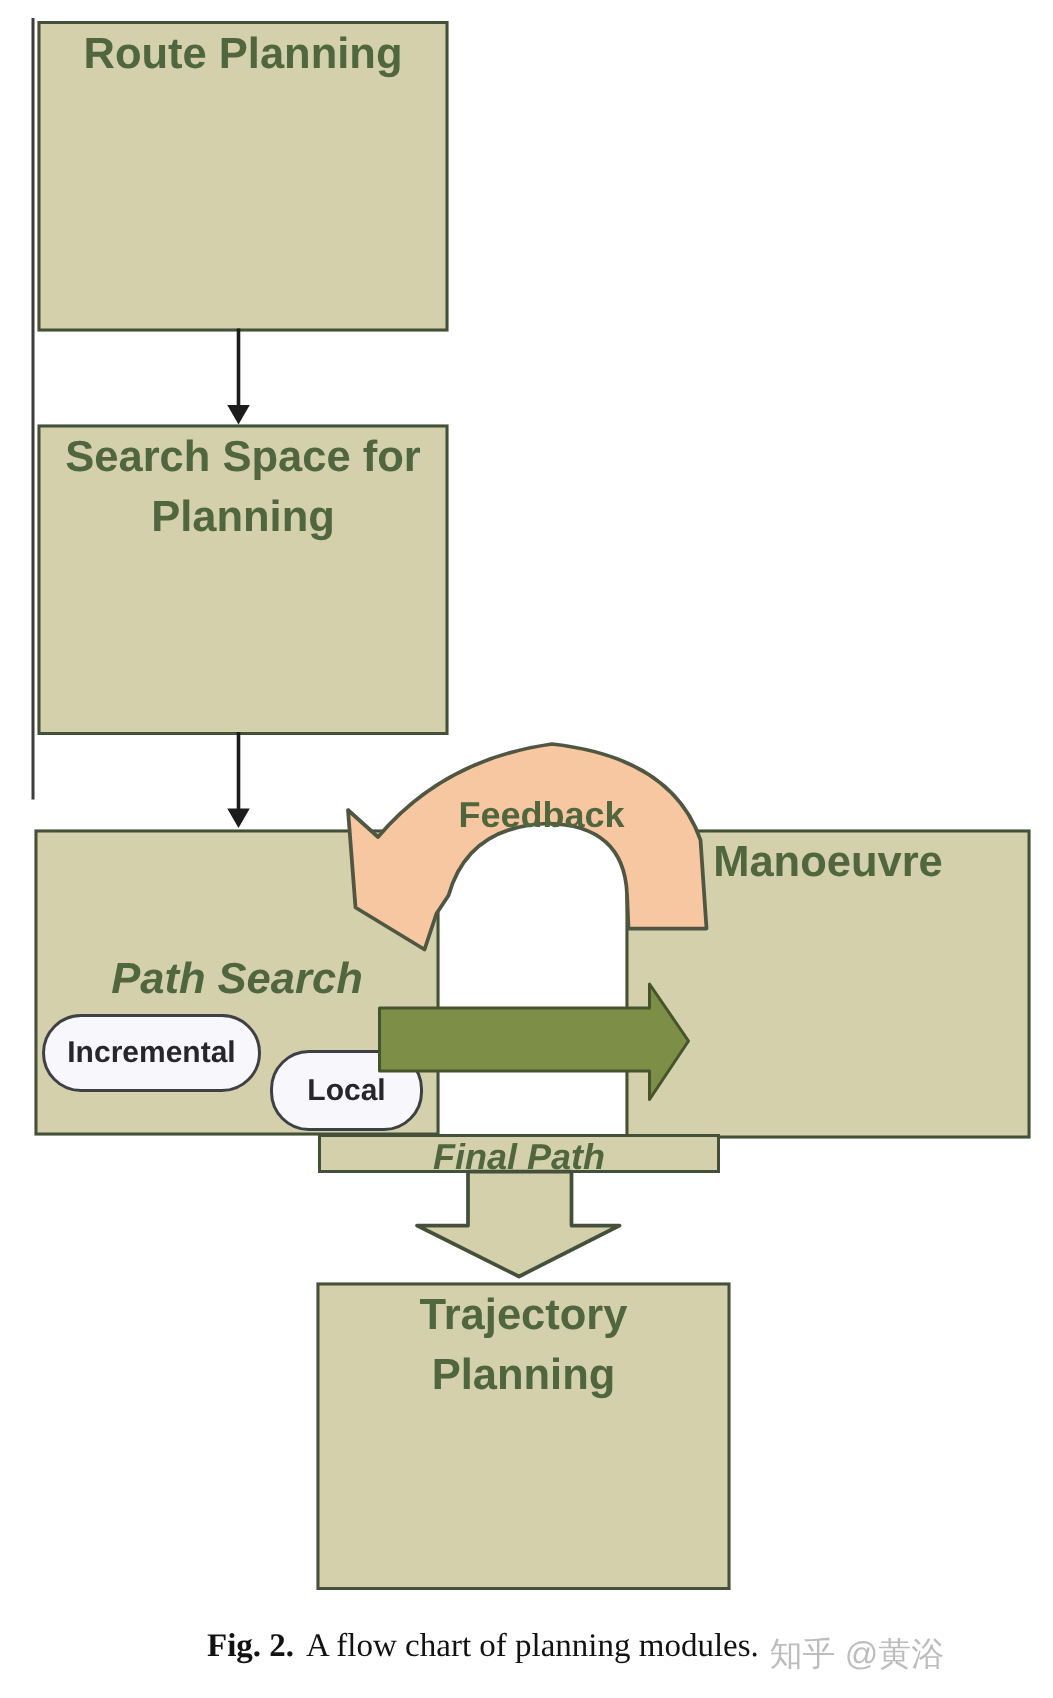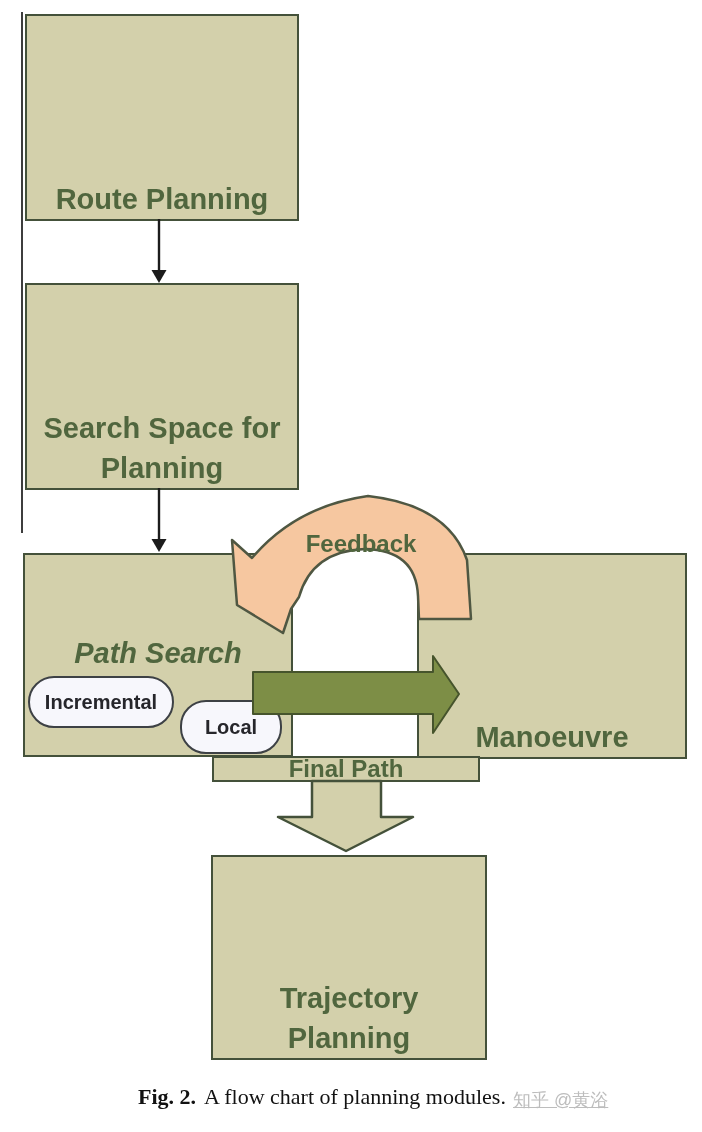--- a/index.html
+++ b/index.html
@@ -1,44 +1,44 @@
 <!DOCTYPE html>
 <html style="--box_fill: #d3d0ab; --box_border: #44513a; --node_text: #50663e; --feedback_fill: #f6c7a0; --feedback_border: #4f5742; --input_fill: #7d8e46; --input_border: #46542c; --input_text: #f3f5e6; --pill_fill: #f7f7fc; --pill_border: #3d4145; --pill_text: #26262b; --connector: #1c1c1c; --watermark: #bdbdbd; --caption_text: #121212;"><head>
 <meta charset="utf-8">
 <style>
   html,body{margin:0;padding:0;background:#ffffff;}
   #stage{position:relative;width:702px;height:1132px;background:#ffffff;overflow:hidden;
          font-family:"Liberation Sans","DejaVu Sans",sans-serif;}
   .rule-line{position:absolute;left:21px;top:12px;width:2px;height:521px;background:#3d3d3d;z-index:0;}
   .node{position:absolute;background:var(--box_fill);border:2.5px solid var(--box_border);
-        display:flex;flex-direction:column;align-items:center;justify-content:flex-end;
+        display:flex;flex-direction:column;align-items:center;justify-content:flex-start;
         color:var(--node_text);font-weight:600;font-size:29px;line-height:40px;text-align:center;z-index:1;}
   .node.route{left:25px;top:14px;width:270px;height:203px;}
   .node.space{left:25px;top:283px;width:270px;height:203px;}
   .node.path{left:23px;top:553px;width:270px;height:204px;justify-content:flex-start;padding-top:78px;box-sizing:border-box;font-style:italic;}
   .node.manoeuvre{left:417px;top:553px;width:266px;height:202px;gap:20px;}
   .node.trajectory{left:211px;top:855px;width:272px;height:201px;}
   .pill{position:absolute;background:var(--pill_fill);border:2.5px solid var(--pill_border);
         border-radius:26px;color:var(--pill_text);font-weight:600;font-size:20px;
         display:flex;align-items:center;justify-content:center;z-index:2;}
   .pill.incremental{left:28px;top:676px;width:142px;height:48px;}
   .pill.local{left:180px;top:700px;width:98px;height:50px;}
   .finalbar{position:absolute;left:212px;top:756px;width:268px;height:26px;
         background:var(--box_fill);border:2.5px solid var(--box_border);box-sizing:border-box;
-        display:flex;align-items:center;justify-content:center;z-index:2;
-        color:var(--node_text);font-weight:600;font-size:24px;}
+        display:flex;align-items:flex-start;justify-content:center;z-index:2;
+        color:var(--node_text);font-weight:600;font-size:24px;font-style:italic;}
   #shapes{position:absolute;left:0;top:0;z-index:3;pointer-events:none;}
   .flow-label{position:absolute;z-index:4;font-weight:700;text-align:center;}
   .flow-label.feedback{left:280px;top:530px;width:162px;font-size:24px;color:var(--node_text);}
   .flow-label.input{left:258px;top:672px;width:172px;height:42px;display:flex;align-items:center;
         justify-content:center;font-size:27px;color:var(--input_text);}
   .caption{position:absolute;left:138px;top:1084px;z-index:5;font-family:"Liberation Serif","DejaVu Serif",serif;
         font-size:22px;color:var(--caption_text);white-space:nowrap;}
   .caption .figlabel{font-weight:bold;margin-right:8px;}
-  .watermark{position:absolute;left:513px;top:1088px;z-index:5;font-size:18px;color:var(--watermark);white-space:nowrap;text-decoration:underline;}
+  .watermark{position:absolute;left:513px;top:1088px;z-index:5;font-size:22px;color:var(--watermark);white-space:nowrap;}
 </style>
 </head>
 <body>
 
 <div id="stage">
 
   <div class="rule-line"></div>
 
   <div class="node route">
     <div>Route Planning</div>

